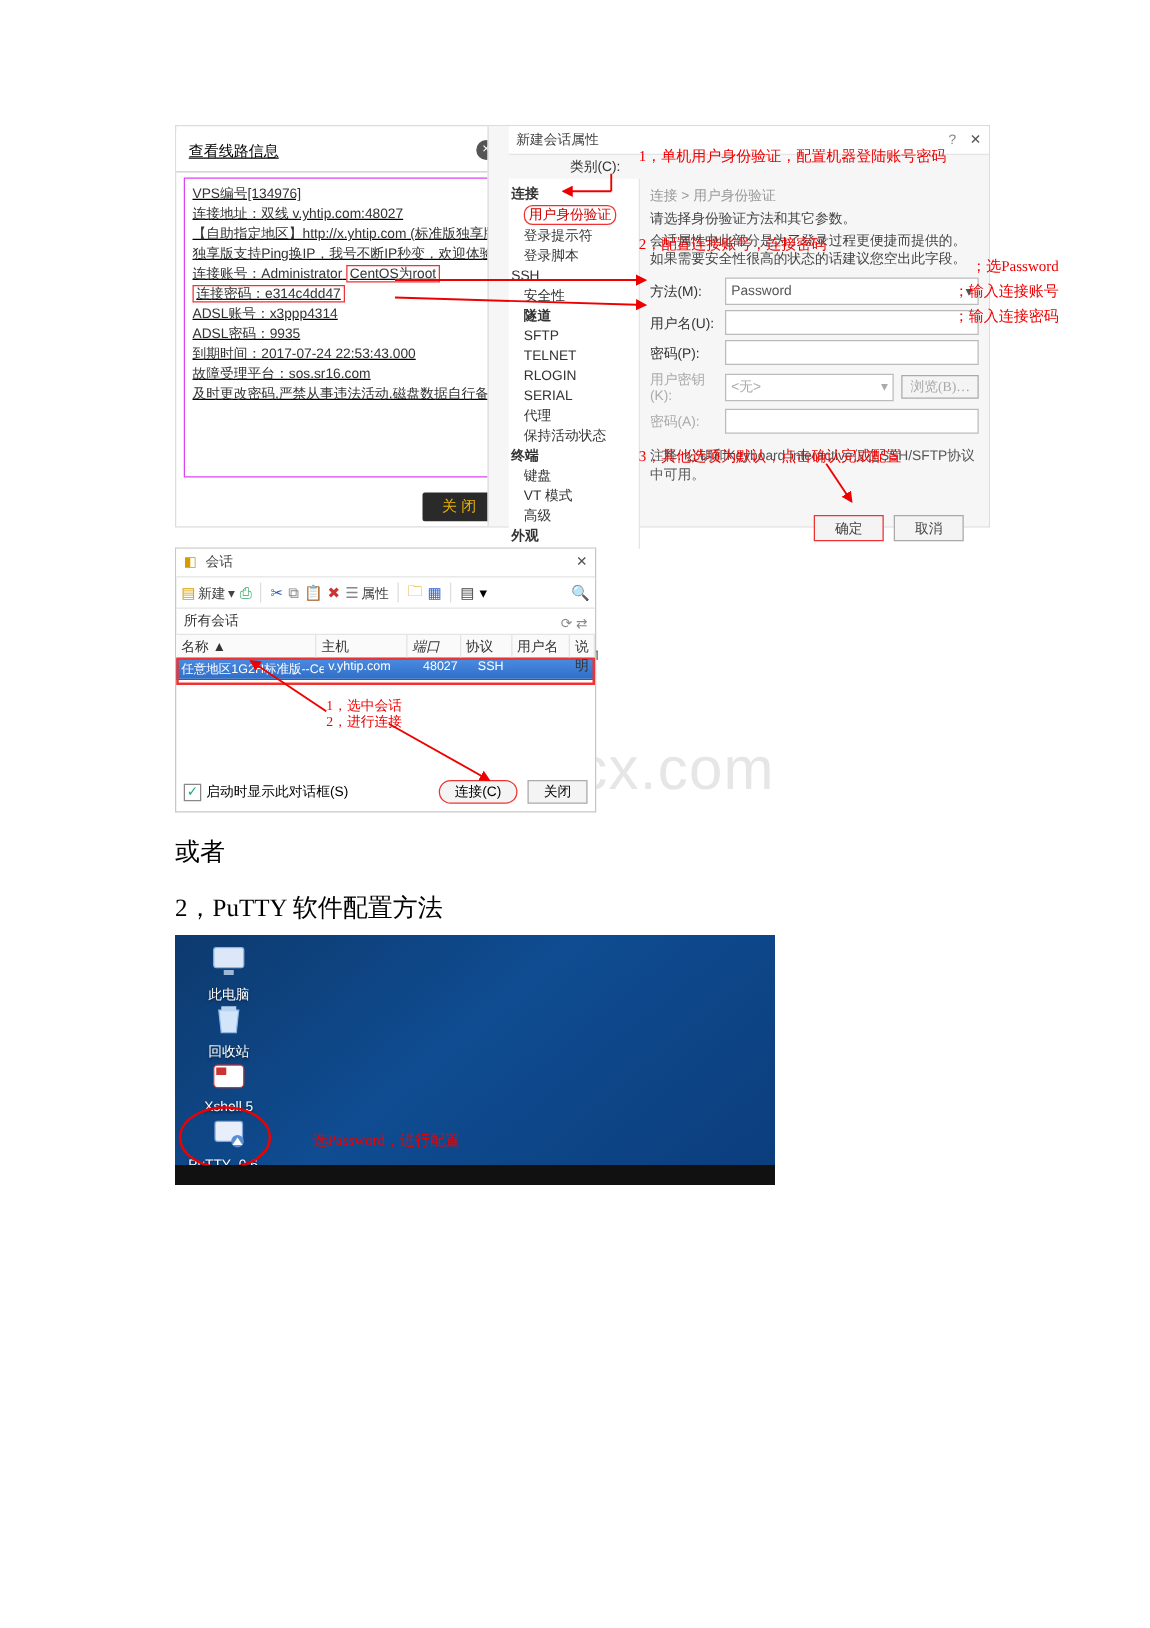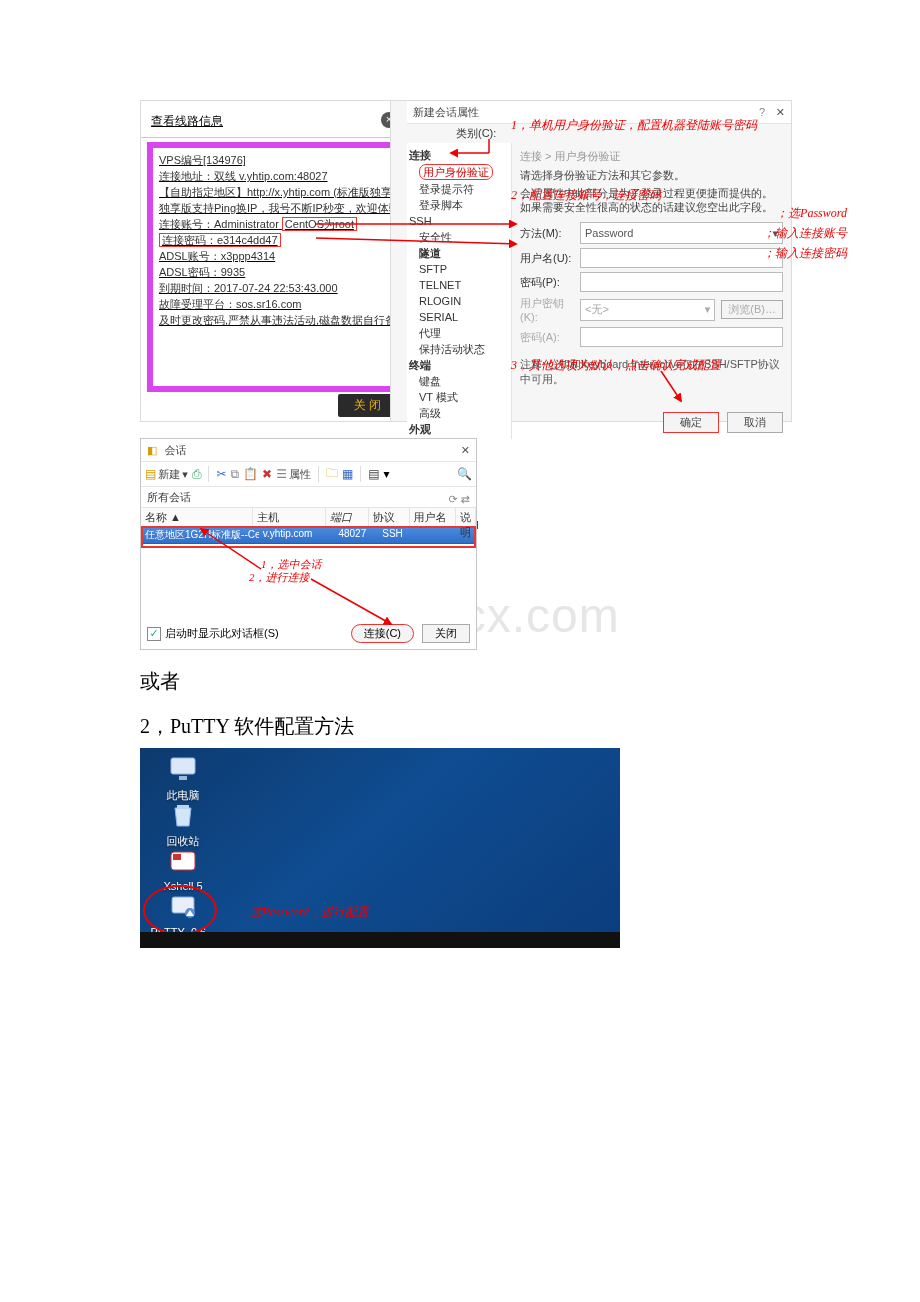--- a/index.html
+++ b/index.html
@@ -3,21 +3,21 @@
 <meta charset="utf-8">
 <style>
   body{margin:0;background:#fff;font-family:"Microsoft YaHei","SimSun",Arial,sans-serif;font-size:12px;color:#000;}
   .page{width:920px;margin:0 auto;padding:100px 0 300px 0;}
   .figure{margin:0 0 16px 140px;position:relative;}
   
   .fig1{width:650px;height:320px;border:1px solid #dcdcdc;position:relative;background:#fff;}
   .fig1-left{position:absolute;left:0;top:0;width:262px;height:320px;text-decoration:underline;}
   .fig1-left-title{background:#fff;border:1px solid #c9c9c9;border-top:0;border-left:0;border-right:0;height:32px;line-height:32px;padding:0 10px;font-size:12px;position:relative;margin-top:4px;}
   .fig1-left-title .close{position:absolute;right:6px;top:7px;width:16px;height:16px;border-radius:50%;background:#555;color:#fff;text-align:center;line-height:15px;font-size:11px;}
-  .fig1-left-body{border:6px solid #d946ef;margin:4px 6px 0 6px;height:230px;padding:4px 6px;font-size:11px;line-height:16px;color:#333;background:#fff;overflow:hidden;}
+  .fig1-left-body{border:1px solid #d946ef;margin:4px 6px 0 6px;height:230px;padding:4px 6px;font-size:11px;line-height:16px;color:#333;background:#fff;overflow:hidden;}
   .hl-red{border:1px solid #e33;padding:0 2px;}
   .fig1-left-body .row{white-space:nowrap;}
   .fig1-close-btn{position:absolute;right:6px;bottom:4px;background:#2a2a2a;color:#eab308;padding:3px 16px;border-radius:2px;font-size:12px;}
   
   .fig1-right{position:absolute;right:0;top:0;width:384px;height:320px;border-left:1px solid #dcdcdc;background:#f6f6f6;padding-left:16px;}
   .winbar{height:22px;font-size:11px;padding:0 6px;line-height:22px;color:#444;position:relative;background:#fff;border-bottom:1px solid #e4e4e4;}
   .winbar .q{position:absolute;right:26px;top:0;color:#888;}
   .winbar .x{position:absolute;right:6px;top:0;color:#555;}
   .fig1-right-body{display:flex;height:296px;}
   .tree{width:100px;font-size:11px;background:#fff;border-right:1px solid #e4e4e4;padding:4px 2px;line-height:14px;color:#333;}
@@ -27,25 +27,25 @@
   .tree .hl{border:1px solid #e33;border-radius:7px;padding:0 3px;display:inline-block;color:#c00;}
   .panel{flex:1;padding:4px 8px 0 8px;position:relative;font-size:11px;color:#444;}
   .panel .crumb{color:#999;font-size:11px;padding:2px 0 4px 0;}
   .panel .hint{font-size:11px;line-height:14px;color:#444;padding-bottom:4px;}
   .panel .frow{display:flex;align-items:center;gap:6px;margin:4px 0;}
   .panel .flabel{width:54px;color:#333;}
   .panel .finput{flex:1;height:18px;border:1px solid #bbb;background:#fff;padding:0 4px;font-size:11px;color:#555;}
   .panel .fselect{flex:1;height:20px;border:1px solid #bbb;background:#fff;padding:0 4px;font-size:11px;color:#555;display:flex;align-items:center;justify-content:space-between;}
   .panel .disabled{color:#aaa;}
   .note{font-size:11px;color:#555;margin-top:10px;}
-  .okcancel{position:absolute;right:8px;bottom:6px;display:flex;gap:8px;justify-content:flex-end;}
+  .okcancel{position:absolute;right:20px;bottom:6px;display:flex;gap:8px;justify-content:flex-end;}
   .btn{border:1px solid #aaa;background:#f4f4f4;padding:2px 16px;font-size:11px;}
   .btn.ok{border:1px solid #e33;}
   
-  .ann{position:absolute;color:#e00;font-size:12px;font-family:"SimSun";white-space:nowrap;pointer-events:none;font-style:italic;}
+  .ann{position:absolute;color:#e00;font-size:12px;font-family:"SimSun";white-space:nowrap;pointer-events:none;}
   svg.ov{position:absolute;left:0;top:0;pointer-events:none;}
   
   .fig2{width:335px;height:210px;border:1px solid #c7c7c7;background:#fff;position:relative;}
   .fig2 .winbar{background:#fff;border-bottom:1px solid #e4e4e4;}
   .fig2 .winbar .ico{color:#d79a00;margin-right:4px;}
   .toolbar{height:24px;border-bottom:1px solid #e4e4e4;display:flex;align-items:center;padding:0 4px;gap:4px;}
   .toolbar .titem{font-size:11px;color:#444;display:inline-flex;align-items:center;gap:2px;}
   .toolbar .sep{width:1px;height:16px;background:#ddd;margin:0 3px;}
   .toolbar .glyph{font-family:Arial;font-size:12px;}
   .toolbar .right{margin-left:auto;display:flex;gap:4px;color:#666;}
@@ -159,21 +159,21 @@
             <div class="frow">
               <div class="flabel">密码(P):</div>
               <div class="finput"></div>
             </div>
             <div class="frow">
               <div class="flabel disabled">用户密钥(K):</div>
               <div class="fselect disabled">
                   <span>&lt;无&gt;</span>
                   <span>▾</span>
                 </div>
-              <div class="btn disabled" style="padding:1px 6px;">浏览(B)…</div>
+              <div class="btn disabled" style="padding:1px 6px;font-family:Liberation Serif, serif;">浏览(B)…</div>
             </div>
             <div class="frow">
               <div class="flabel disabled">密码(A):</div>
               <div class="finput disabled"></div>
             </div>
             <div class="note">注释: 公钥和Keyboard Interactive仅在SSH/SFTP协议中可用。</div>
             <div class="okcancel">
               <div class="btn ok">确定</div>
               <div class="btn">取消</div>
             </div>
@@ -267,21 +267,21 @@
       <svg class="ov" width="335" height="210">
         <defs>
             <marker id="ah2" viewBox="0 0 10 10" refX="8" refY="5" markerWidth="6" markerHeight="6" orient="auto">
               <path d="M0,0 L10,5 L0,10 z" fill="#e00"></path>
             </marker>
           </defs>
         <line x1="120" y1="130" x2="60" y2="90" stroke="#e00" stroke-width="1.5" marker-end="url(#ah2)"></line>
         <line x1="170" y1="140" x2="250" y2="185" stroke="#e00" stroke-width="1.5" marker-end="url(#ah2)"></line>
       </svg>
       <div class="ann" style="left:120px;top:118px;font-size:11px;">1，选中会话</div>
-      <div class="ann" style="left:108px;top:131px;font-size:11px;">2，进行连接</div>
+      <div class="ann" style="left:120px;top:131px;font-size:11px;">2，进行连接</div>
     </div>
   </div>
 
   <div class="bodytext">或者</div>
   <div class="bodytext">2，PuTTY 软件配置方法</div>
 
   <div class="figure">
     <div class="fig3">
       <div class="dicon" style="left:8px;top:6px;">
         <div class="ic"><svg width="32" height="30">

